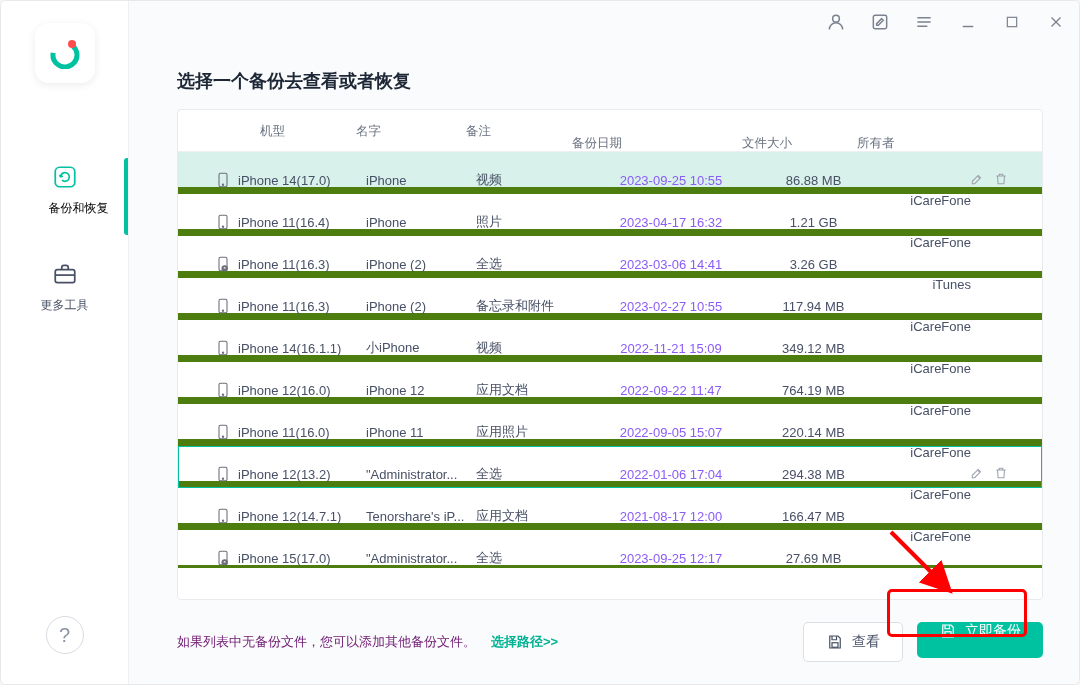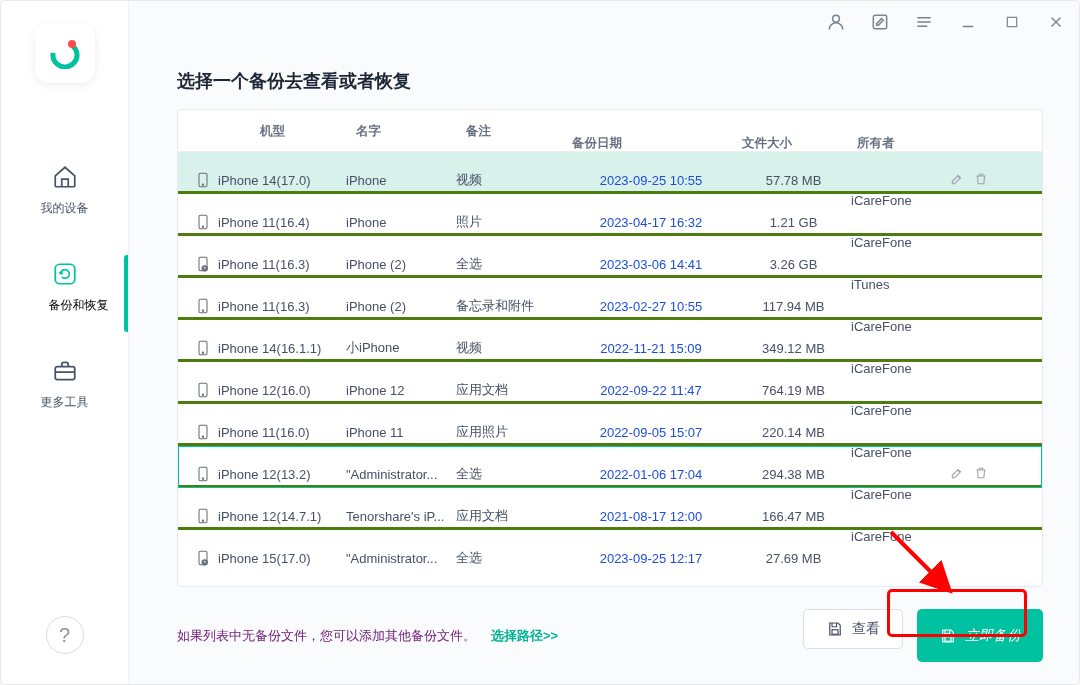--- a/index.html
+++ b/index.html
@@ -93,57 +93,56 @@
     }
     .table-head {
       display: grid;
       grid-template-columns: 36px 128px 110px 110px 170px 115px 100px 36px;
       align-items: center;
       height: 42px;
       border-bottom: 1px solid #edeff2;
       font-size: 12.5px;
       color: #697180;
       padding-left: 10px;
-      font-weight: bold;
     }
     .table-head > div { text-align: left; padding-left: 4px; }
     .th-model { padding-left: 36px !important; }
     .th-date, .th-size, .th-owner { text-align: right; padding-left:0 !important;margin-top:25px; }
     .table-body {
       overflow-y: scroll;
       height: 416px;
       scrollbar-width: thin;
     }
     .table-body::-webkit-scrollbar { width: 8px; }
     .table-body::-webkit-scrollbar-thumb { background:#d0d4da; border-radius:4px; }
     .table-row {
       display: grid;
       grid-template-columns: 36px 128px 110px 110px 170px 115px 100px 36px;
       align-items: center;
       height: 42px;
-      border-bottom: 3px solid #4d7c0f;
+      border-bottom: 7px solid #4d7c0f;
       font-size: 13px;
       color: #475065;
-      padding-left: 4px;
+      padding-left: 24px;
       cursor: pointer;
       position: relative;
     }
     .table-row.selected-green { background: #d9f1eb; }
     .table-row.highlighted {
       outline: 1.5px solid #00c2a0;
       outline-offset: -1px;
       z-index: 1;
     }
     .row-icon { color:#6a6f79; display:flex; justify-content:center; padding-left:6px;}
     .row-model { color:#475065; white-space:nowrap; overflow:hidden; text-overflow:ellipsis; }
     .row-name { color:#475065; white-space:nowrap; overflow:hidden; text-overflow:ellipsis; padding-right:8px; }
     .row-note { color:#475065; white-space:nowrap; overflow:hidden; text-overflow:ellipsis; }
-    .row-date { text-align:center; color:#1d4ed8; }
+    .row-date { text-align:center; color:#8b5cf6; }
     .row-size { text-align:center; color:#475065; }
-    .row-owner { text-align:left; color:#475065;margin-top:41px; }
+    .row-owner { text-align:right; color:#475065;margin-top:41px; }
     .row-actions { display:flex; gap:10px; justify-content:center; color:#9aa1ad; }
     .row-actions .ai { cursor:pointer; }
     .footer {
       margin-top: 22px;
       display: flex;
       align-items: center;
     }
     .footer-text { font-size: 13px; color:#701a75; }
     .footer-link { font-size: 13px; color:#00b293; margin-left:15px; cursor:pointer;font-weight:bold; }
     .footer-actions { margin-left:auto; display:flex; gap:14px; }
@@ -152,30 +151,29 @@
       padding: 0 22px;
       background:#fff;
       border:1px solid #dcdfe4;
       border-radius:5px;
       font-size:14px;
       color:#475065;
       display:flex; align-items:center; gap:8px;
       cursor:pointer;
     }
     .btn-backup {
-      height: 53px;
+      height: 36px;
       padding: 0 22px;
       background:#00c2a0;
       border:none;
       border-radius:5px;
       font-size:14px;
       color:#fff;
-      display:flex; align-items:center; gap:8px;
+      display:flex; align-items:flex-start; gap:8px;
       cursor:pointer;
-      font-style:italic;
     }
     .highlight-box {
       position:absolute;
       border: 3px solid #ff0000;
       border-radius:5px;
       pointer-events:none;
       z-index:10;
     }
     .arrow {
       position:absolute;
@@ -191,29 +189,20 @@
 <div class="app-window">
 
   <div class="sidebar">
     <div class="logo">
       <svg width="32" height="32" viewBox="0 0 32 32">
         <circle cx="16" cy="18" r="12" fill="none" stroke="#00c2a0" stroke-width="5" stroke-dasharray="50 30" transform="rotate(-50 16 18)"></circle>
         <circle cx="23" cy="7" r="4" fill="#ff4d4d"></circle>
       </svg>
     </div>
 
-    <div class="sidebar-item">
-      <div class="sidebar-icon">
-        <svg width="26" height="26" viewBox="0 0 24 24" fill="none" stroke="#475065" stroke-width="1.6">
-            <path d="M3 11 L12 3 L21 11 V20 a1 1 0 0 1 -1 1 H4 a1 1 0 0 1 -1 -1 Z"></path>
-            <path d="M9 21 V14 H15 V21"></path>
-          </svg>
-      </div>
-      <div class="sidebar-label">我的设备</div>
-    </div>
 
 
     <div class="sidebar-item active">
       <div class="sidebar-icon">
         <svg width="26" height="26" viewBox="0 0 24 24" fill="none" stroke="#00c2a0" stroke-width="1.6">
             <rect x="3" y="3" width="18" height="18" rx="4"></rect>
             <path d="M8 12 a4 4 0 1 1 1.2 2.8 M8 12 l-1 -2 M8 12 l2 -1"></path>
           </svg>
       </div>
       <div class="sidebar-label">备份和恢复</div>
@@ -290,21 +279,21 @@
     <div class="row-icon">
                 <svg width="16" height="20" viewBox="0 0 24 24" fill="none" stroke="#6a6f79" stroke-width="1.6">
                   <rect x="6" y="2" width="12" height="20" rx="2"></rect>
                   <circle cx="12" cy="19" r="1" fill="#6a6f79"></circle>
                 </svg>
               </div>
     <div class="row-model">iPhone 14(17.0)</div>
     <div class="row-name">iPhone</div>
     <div class="row-note">视频</div>
     <div class="row-date">2023-09-25 10:55</div>
-    <div class="row-size">57.78 MB</div>
+    <div class="row-size">86.88 MB</div>
     <div class="row-owner">iCareFone</div>
     <div class="row-actions">
                 <span class="ai"><svg width="14" height="14" viewBox="0 0 24 24" fill="none" stroke="#9aa1ad" stroke-width="1.8">
                     <path d="M4 20 h4 l10 -10 -4 -4 -10 10 z"></path>
                     <path d="M13 7 l4 4"></path>
                   </svg></span>
                 <span class="ai"><svg width="14" height="14" viewBox="0 0 24 24" fill="none" stroke="#9aa1ad" stroke-width="1.8">
                     <path d="M4 7 h16 M9 7 V4 h6 v3 M6 7 l1 13 h10 l1 -13"></path>
                   </svg></span>
               </div>

